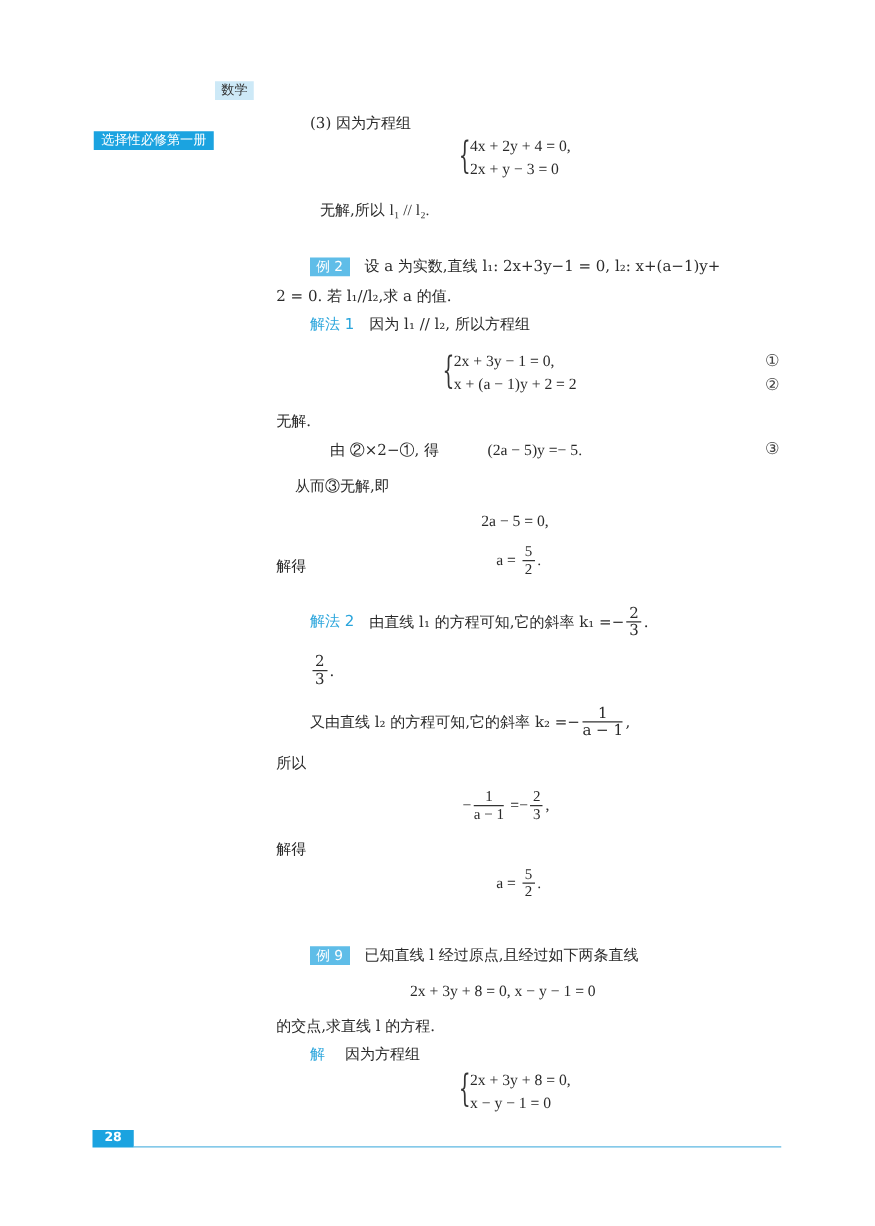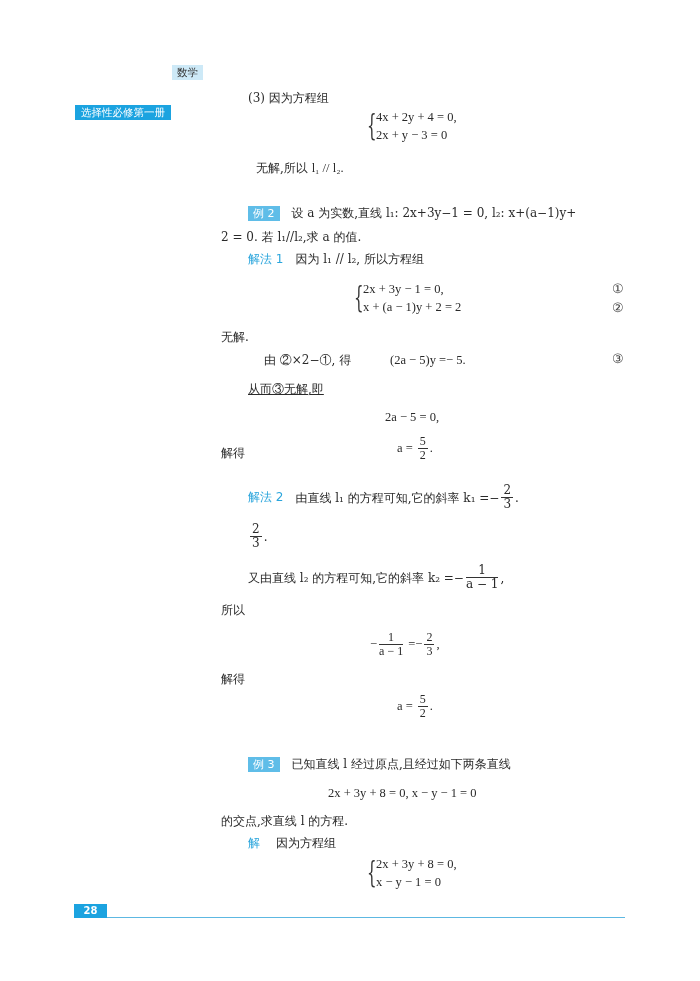--- a/index.html
+++ b/index.html
@@ -56,21 +56,21 @@
   <span class="brace-line" style="top:18px;">x + (a − 1)y + 2 = 2</span>
 </div>
 <span class="circ" style="left:612px;top:281px;">①</span>
 <span class="circ" style="left:612px;top:300px;">②</span>
 
 <div class="abs t" style="left:221px;top:329px;">无解.</div>
 <div class="abs t" style="left:248px;top:352px;margin-left:16px;">由 ②×2−①, 得</div>
 <div class="abs t m" style="left:390px;top:352px;">(2a − 5)y =− 5.</div>
 <span class="circ" style="left:612px;top:351px;">③</span>
 
-<div class="abs t" style="left:248px;top:381px;text-decoration:underline;">从而③无解,即</div>
+<div class="abs t" style="left:236px;top:381px;">从而③无解,即</div>
 <div class="abs t m" style="left:385px;top:409px;">2a − 5 = 0,</div>
 <div class="abs t" style="left:221px;top:445px;">解得</div>
 <div class="abs m" style="left:397px;top:435px;">
   <span style="vertical-align:middle;">a =</span>
   <span class="frac"><span class="num">5</span><span>2</span></span><span style="vertical-align:middle;">.</span>
 </div>
 
 <div class="abs t" style="left:248px;top:484px;">
   <span class="cyan" style="margin-right:12px;">解法 2</span><span style="vertical-align:middle;">由直线 l₁ 的方程可知,它的斜率 k₁ =−</span><span class="frac"><span class="num">2</span><span>3</span></span><span style="vertical-align:middle;">.</span>
 </div>
@@ -84,21 +84,21 @@
 <div class="abs m" style="left:370px;top:631px;">
   <span style="vertical-align:middle;">−</span><span class="frac"><span class="num">1</span><span>a − 1</span></span><span style="vertical-align:middle;"> =−</span><span class="frac"><span class="num">2</span><span>3</span></span><span style="vertical-align:middle;">,</span>
 </div>
 <div class="abs t" style="left:221px;top:671px;">解得</div>
 <div class="abs m" style="left:397px;top:693px;">
   <span style="vertical-align:middle;">a =</span>
   <span class="frac"><span class="num">5</span><span>2</span></span><span style="vertical-align:middle;">.</span>
 </div>
 
 <div class="abs t" style="left:248px;top:756px;">
-  <span class="label-box">例 3</span><span>已知直线 l 经过原点,且经过如下两条直线</span>
+  <span class="label-box">例 9</span><span>已知直线 l 经过原点,且经过如下两条直线</span>
 </div>
 <div class="abs t m" style="left:328px;top:785px;">2x + 3y + 8 = 0, x − y − 1 = 0</div>
 <div class="abs t" style="left:221px;top:813px;">的交点,求直线 l 的方程.</div>
 <div class="abs t" style="left:248px;top:835px;">
   <span class="cyan" style="margin-right:16px;">解</span><span>因为方程组</span>
 </div>
 <div class="brace-wrap" style="left:367px;top:857px;">
   <span class="brace">{</span>
   <span class="brace-line" style="top:0;">2x + 3y + 8 = 0,</span>
   <span class="brace-line" style="top:18px;">x − y − 1 = 0</span>

